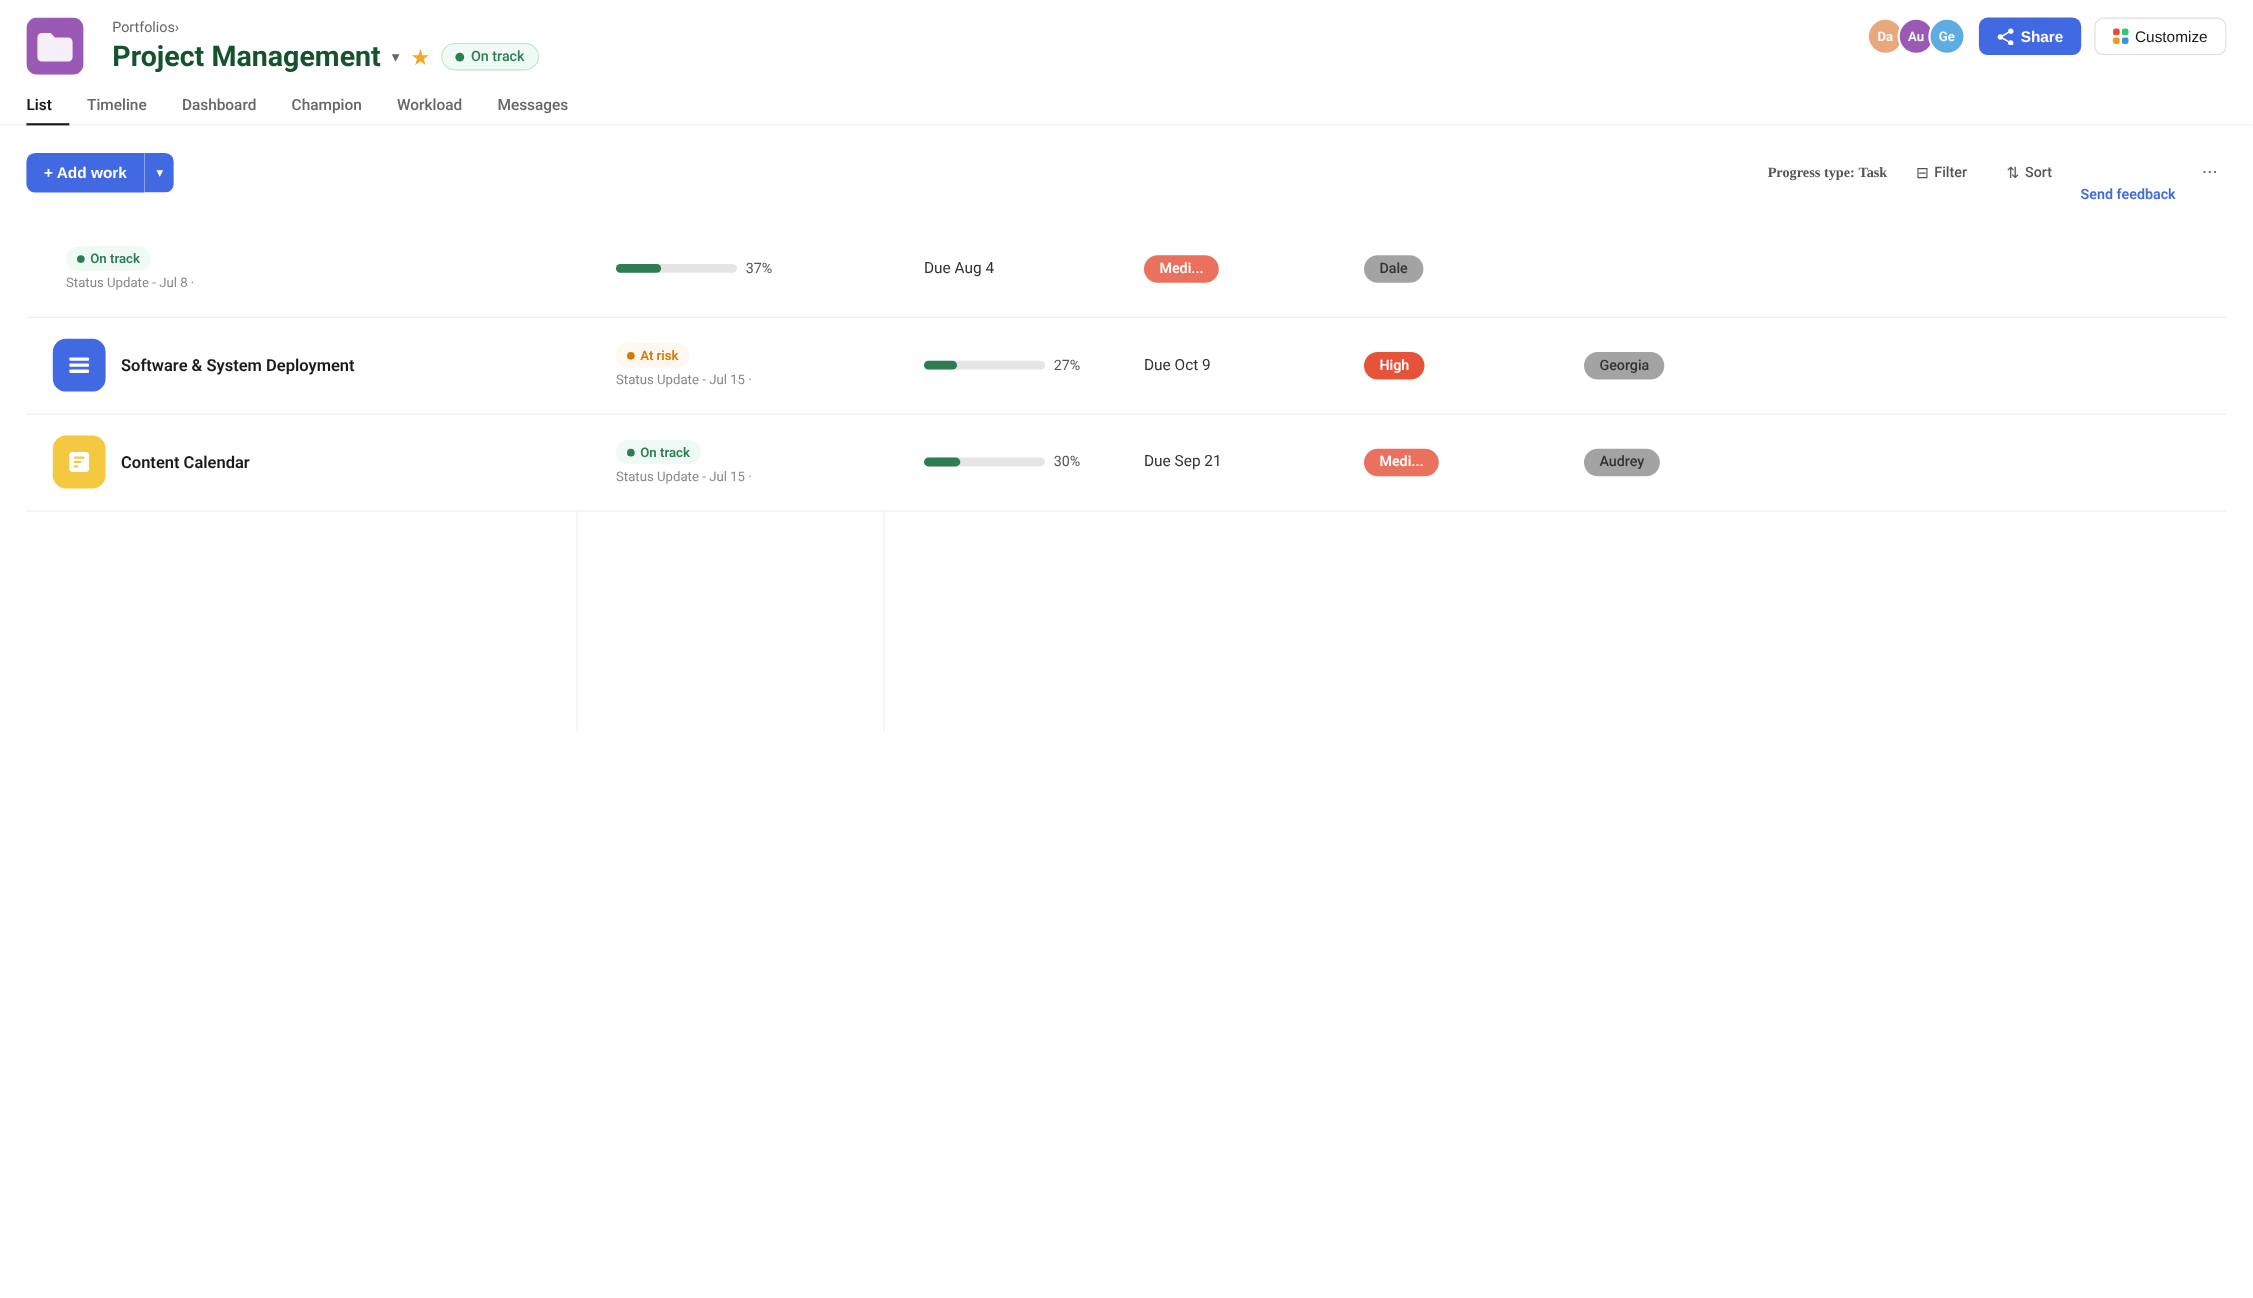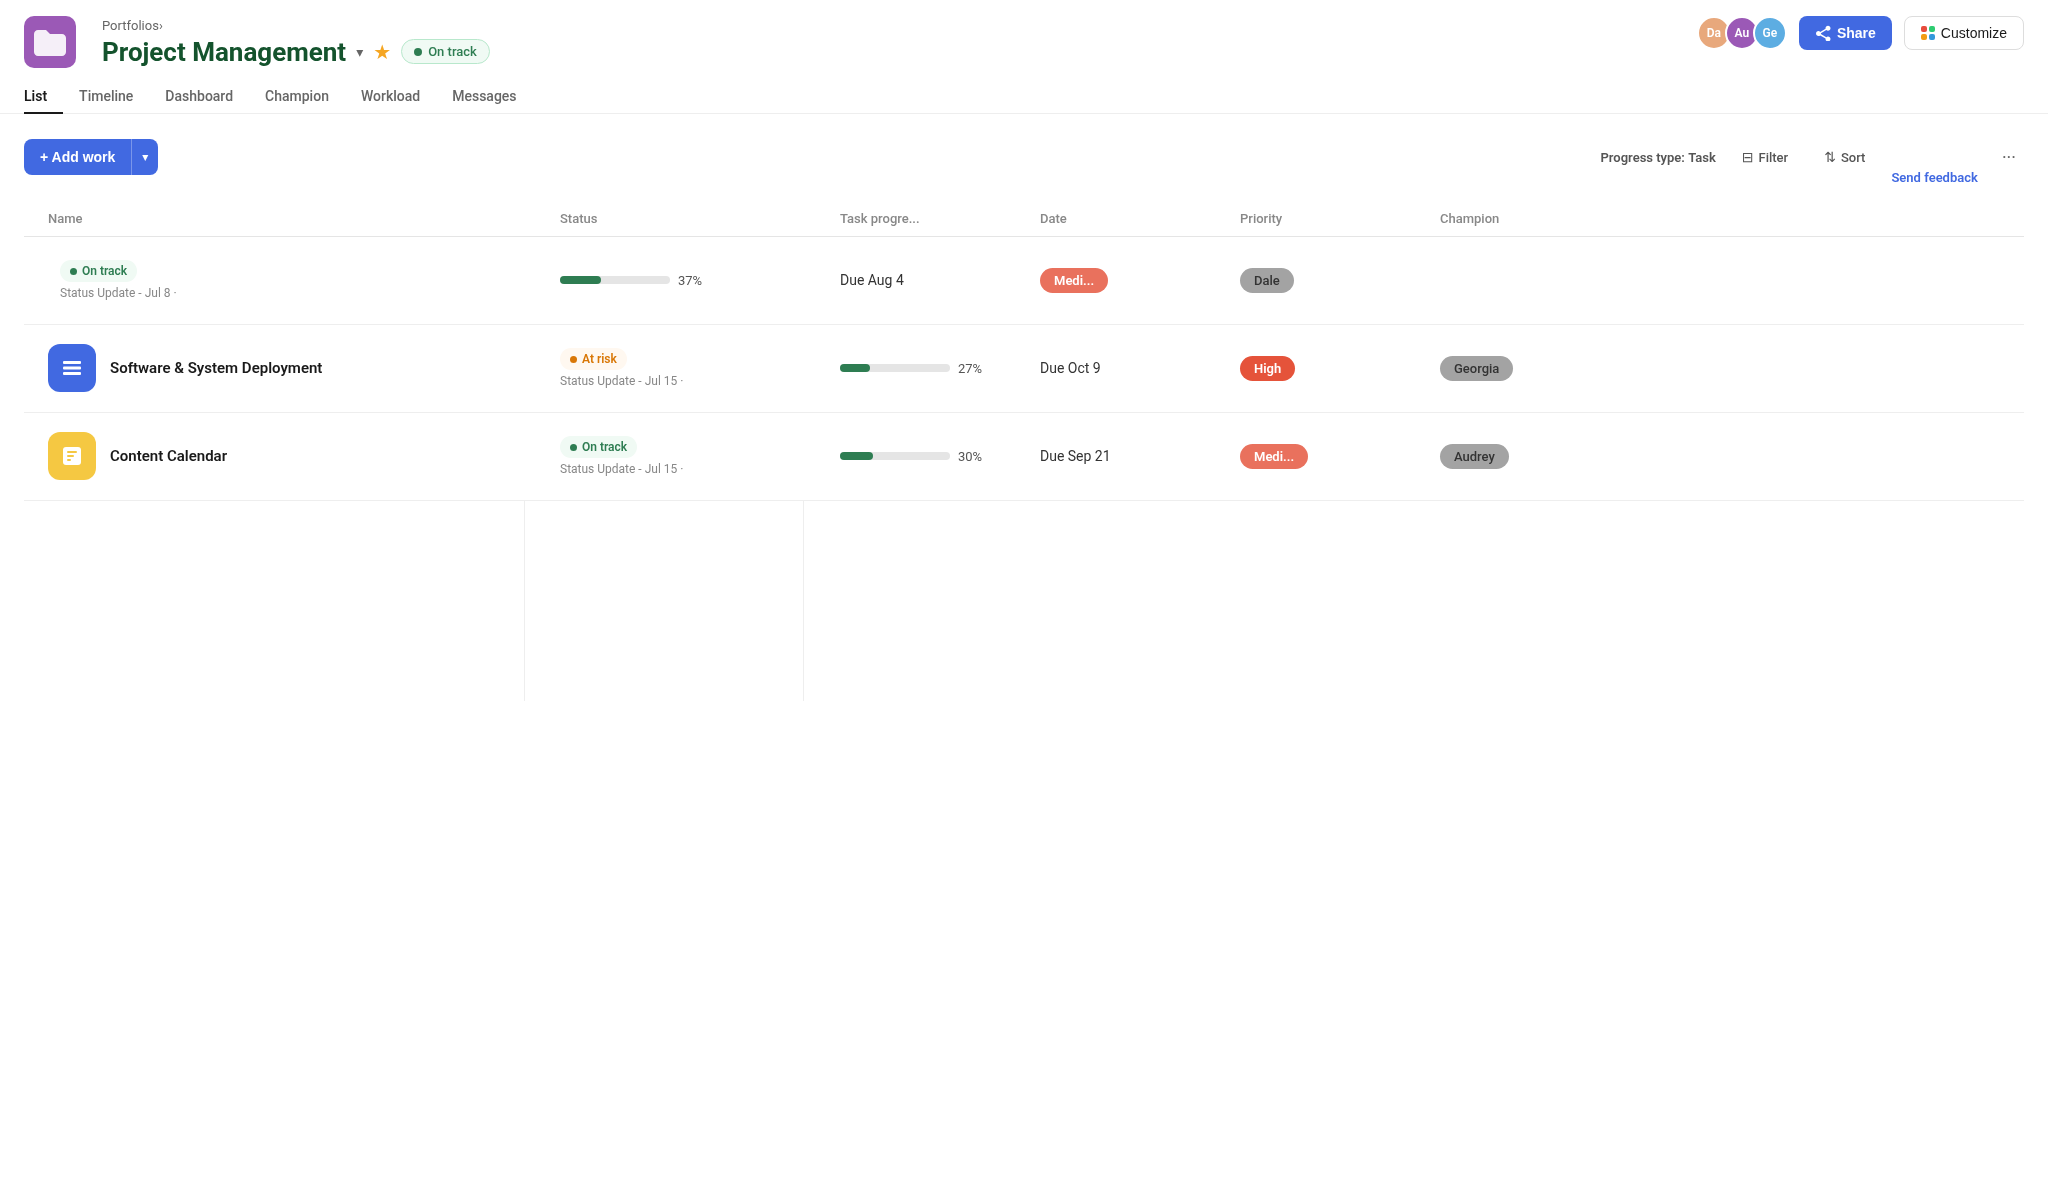--- a/index.html
+++ b/index.html
@@ -28,21 +28,21 @@
     .tab { padding: 8px 16px; font-size: 14px; font-weight: 500; color: #666; cursor: pointer; border-bottom: 2.5px solid transparent; margin-bottom: -1.5px; }
     .tab.active { color: #1a1a1a; border-bottom: 2.5px solid #1a1a1a; font-weight: 600; }
     .tab:first-child { padding-left: 0; }
 
     .toolbar { display: flex; align-items: center; justify-content: space-between; padding: 16px 24px; }
     .toolbar-left { display: flex; gap: 0; }
     .add-btn { display: flex; align-items: center; gap: 6px; background: #4169e1; color: #fff; border: none; border-radius: 8px 0 0 8px; padding: 10px 16px; font-size: 14px; font-weight: 600; cursor: pointer; }
     .add-btn-arrow { background: #4169e1; color: #fff; border: none; border-left: 1px solid rgba(255,255,255,0.3); border-radius: 0 8px 8px 0; padding: 10px 10px; cursor: pointer; font-size: 12px; }
     .toolbar-right { display: flex; align-items: center; gap: 16px; }
     .progress-type { font-size: 13px; color: #555; }
-    .progress-type span { font-weight: 600; }
+    .progress-type span { font-weight: 600; font-family: Liberation Serif, serif; }
     .toolbar-action { display: flex; align-items: center; gap: 5px; color: #555; font-size: 13px; font-weight: 500; cursor: pointer; padding: 6px 10px; border-radius: 6px; }
     .send-feedback { color: #4169e1; font-weight: 600; font-size: 13px; cursor: pointer; margin-top: 40px; }
     .more-btn { color: #666; font-size: 18px; cursor: pointer; padding: 4px 8px; }
     .table-header { display: grid; grid-template-columns: 500px 280px 200px 200px 200px 160px; border-bottom: 1.5px solid #e5e5e5; padding: 0 24px; background: #fff; }
     .col-header { padding: 10px 12px; font-size: 13px; font-weight: 500; color: #888; }
     .col-header:first-child { padding-left: 0; }
     .table-row { display: grid; grid-template-columns: 500px 280px 200px 200px 200px 160px; border-bottom: 1px solid #eee; padding: 0 24px; align-items: center; min-height: 88px; }
 
     .name-cell { display: flex; align-items: center; gap: 14px; padding: 16px 0; }
     .project-icon { width: 48px; height: 48px; border-radius: 12px; display: flex; align-items: center; justify-content: center; flex-shrink: 0; }
@@ -158,28 +158,20 @@
     <div class="toolbar-action">
       <span style="font-size:14px;">⇅</span>
       <span>Sort</span>
     </div>
     <span class="send-feedback">Send feedback</span>
     <span class="more-btn">···</span>
   </div>
 </div>
 
 <div style="padding: 0 24px;">
-  <div class="table-header">
-    <div class="col-header">Name</div>
-    <div class="col-header">Status</div>
-    <div class="col-header">Task progre...</div>
-    <div class="col-header">Date</div>
-    <div class="col-header">Priority</div>
-    <div class="col-header">Champion</div>
-  </div>
 
   <div class="table-row">
     <div class="status-cell">
       <div class="status-tag on-track">
         <div class="status-tag-dot dot-green"></div>
         <span>On track</span>
       </div>
       <div class="status-update">Status Update - Jul 8 ·</div>
     </div>
     <div class="progress-cell">

